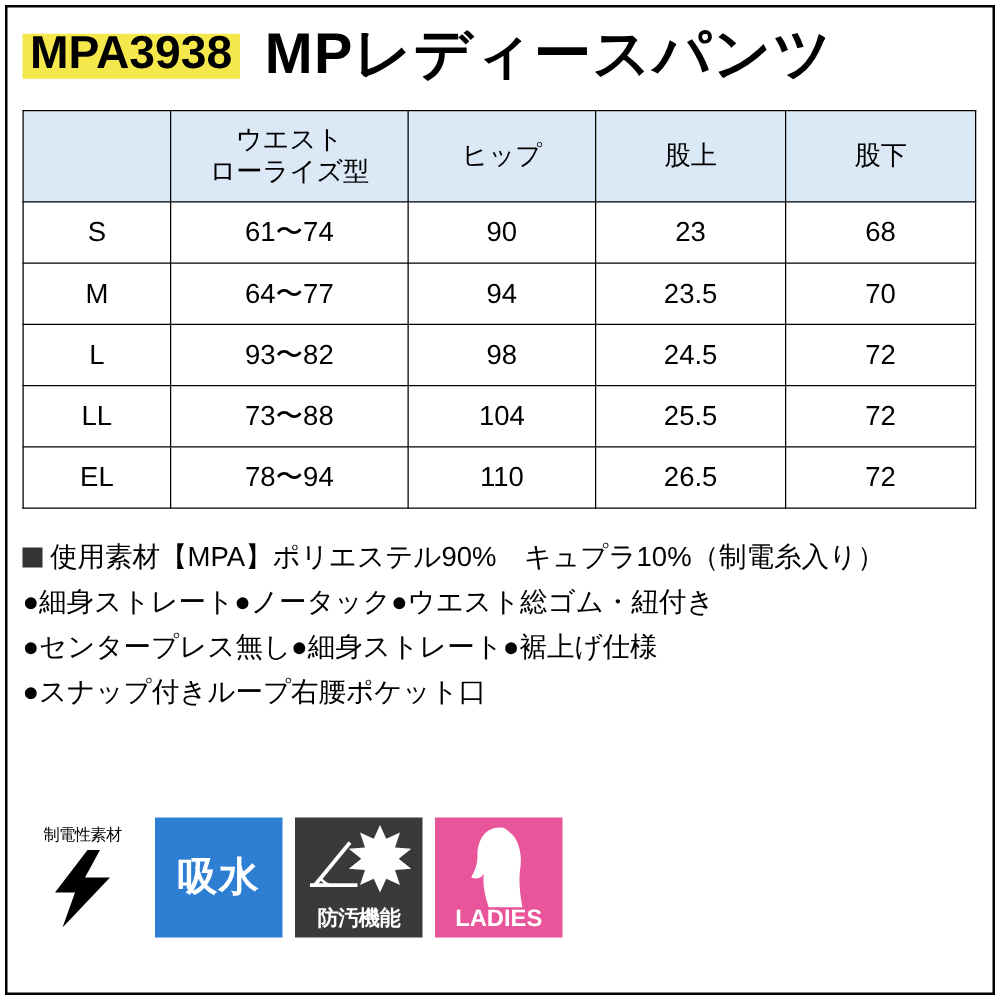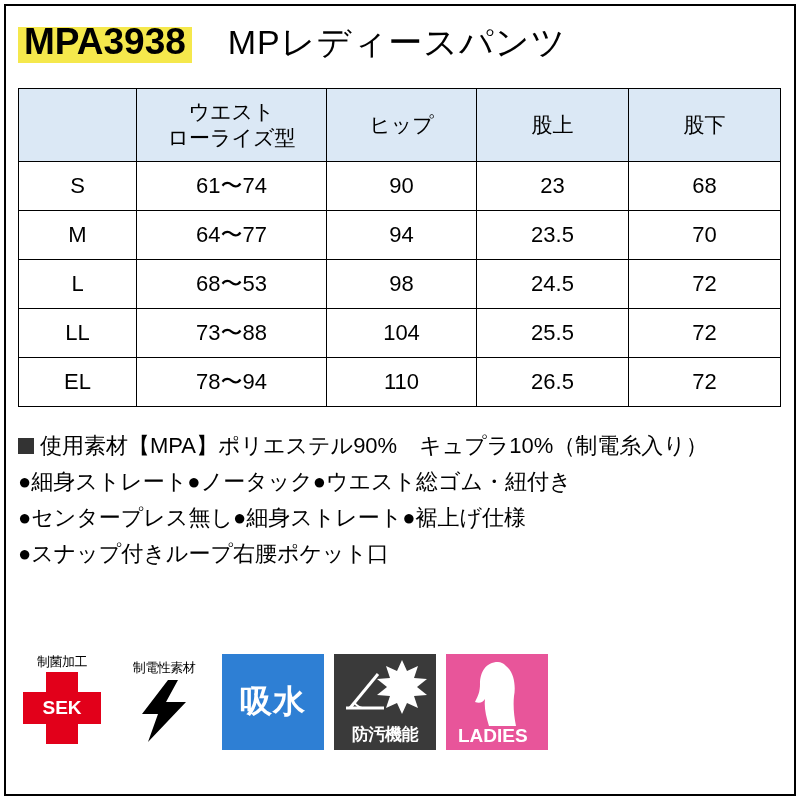--- a/index.html
+++ b/index.html
@@ -59,23 +59,23 @@
   .header-code {
     position: relative;
     z-index: 1;
     font-size: 37px;
     font-weight: bold;
     letter-spacing: 0px;
     line-height: 50px;
     white-space: nowrap;
   }
   .header-title {
-    margin-left: 36px;
-    font-size: 34px;
-    font-weight: normal;
+    margin-left: 20px;
+    font-size: 46px;
+    font-weight: bold;
     letter-spacing: 1px;
     white-space: nowrap;
     line-height: 50px;
   }
 
   
   .size-table {
     position: absolute;
     left: 18px;
     top: 88px;
@@ -244,22 +244,23 @@
 
   
   .icon-ladies {
     width: 102px;
     height: 96px;
     background: #e8559a;
     position: relative;
   }
   .icon-ladies .ladies-label {
     position: absolute;
-    left: 12px; bottom: 3px;
-    width: 102px;
+    left: 0; bottom: 3px;
+    width: 102px;
+    text-align: center;
     color: #ffffff;
     font-size: 19px;
     font-weight: bold;
     letter-spacing: 0px;
   }
   .icon-ladies svg { position: absolute; left: 26px; top: 6px; }
 </style>
 </head>
 <body>
 
@@ -304,21 +305,21 @@
       </tr>
       <tr>
         <td>M</td>
         <td>64〜77</td>
         <td>94</td>
         <td>23.5</td>
         <td>70</td>
       </tr>
       <tr>
         <td>L</td>
-        <td>68〜53</td>
+        <td>93〜82</td>
         <td>98</td>
         <td>24.5</td>
         <td>72</td>
       </tr>
       <tr>
         <td>LL</td>
         <td>73〜88</td>
         <td>104</td>
         <td>25.5</td>
         <td>72</td>
@@ -337,28 +338,20 @@
     <div class="desc-line">
       <span class="sq-bullet"></span><span>使用素材【MPA】ポリエステル90%　キュプラ10%（制電糸入り）</span>
     </div>
     <div class="desc-line">●細身ストレート●ノータック●ウエスト総ゴム・紐付き</div>
     <div class="desc-line">●センタープレス無し●細身ストレート●裾上げ仕様</div>
     <div class="desc-line">●スナップ付きループ右腰ポケット口</div>
   </div>
 
   <div class="icons-row">
 
-    <div class="icon-box icon-sek">
-      <div class="cap">制菌加工</div>
-      <div class="sek-cross">
-        <div class="bar-h"></div>
-        <div class="bar-v"></div>
-        <div class="label">SEK</div>
-      </div>
-    </div>
 
     <div class="icon-box icon-static">
       <div class="cap">制電性素材</div>
       <svg class="bolt" viewBox="0 0 60 62">
         <polygon points="34,0 8,34 24,34 14,62 52,22 32,22 44,0" fill="#000000"></polygon>
       </svg>
     </div>
 
     <div class="icon-box icon-absorb">
       <span>吸水</span>

